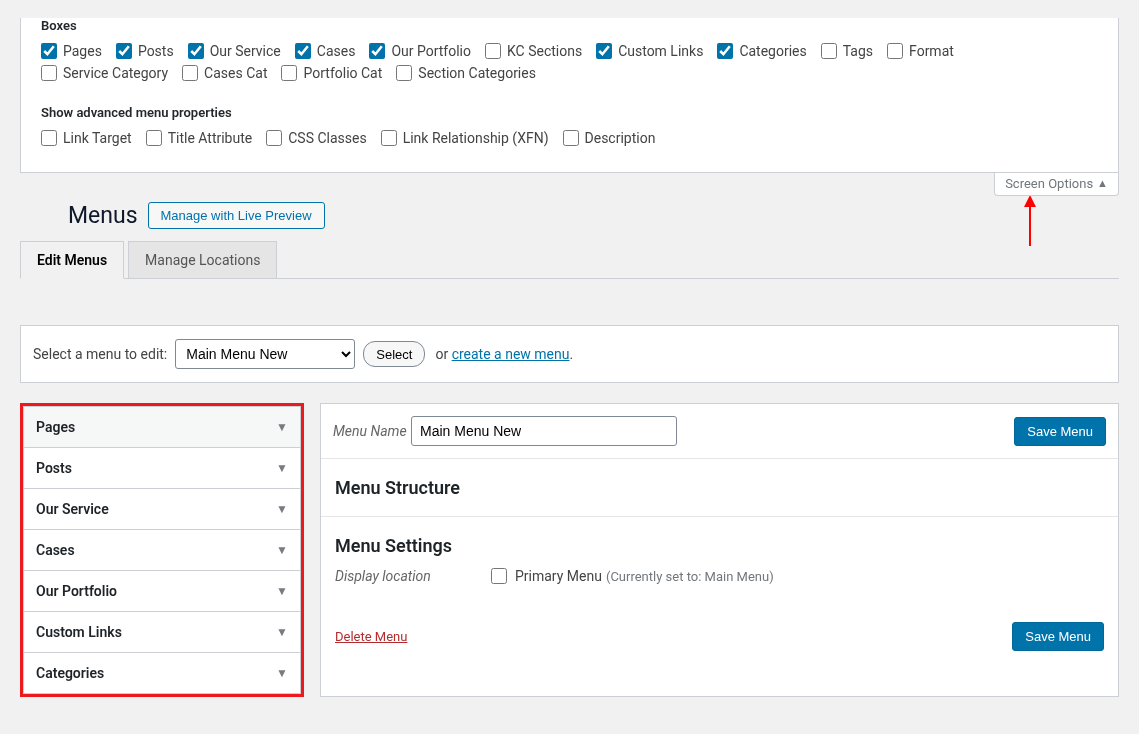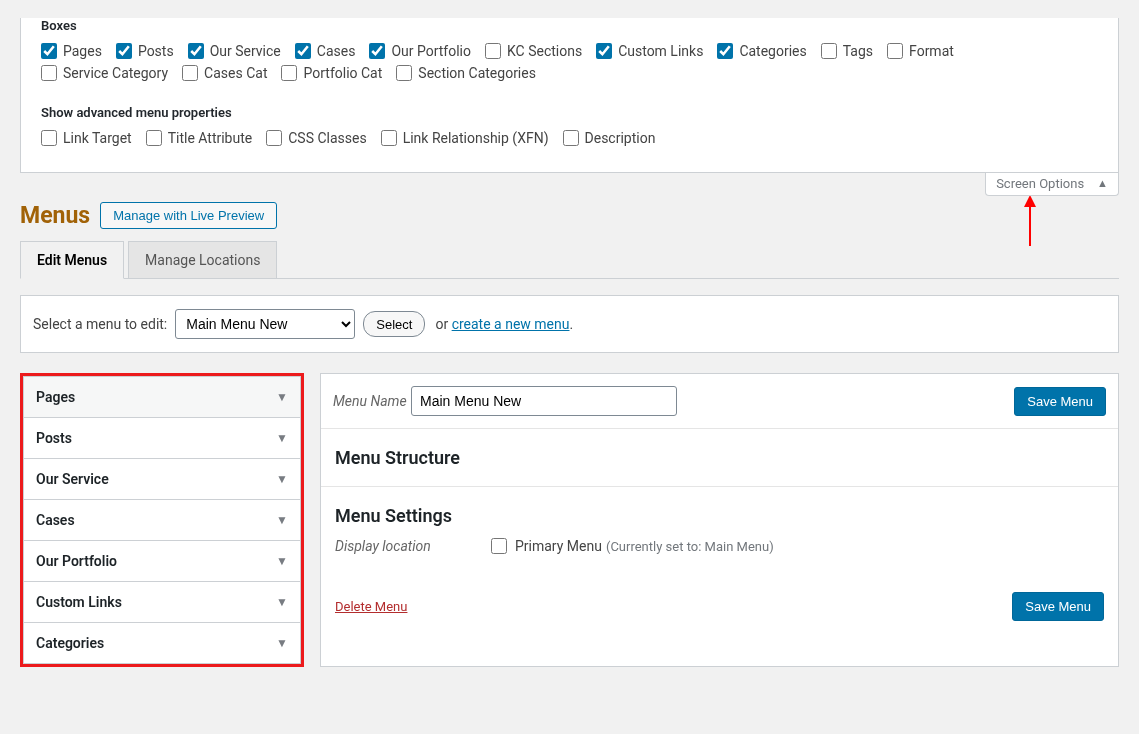--- a/index.html
+++ b/index.html
@@ -4,33 +4,33 @@
   <style>
     * { box-sizing: border-box; margin: 0; padding: 0; }
     body { font-family: -apple-system, BlinkMacSystemFont, "Segoe UI", Roboto, sans-serif; font-size: 13px; color: #444; background: #f1f1f1; width: 1139px; }
     .screen-options-panel { background: #fff; border: 1px solid #ccd0d4; border-top: none; margin: 0 20px; padding: 0 20px 20px; }
     .sop-section-title { font-weight: 600; font-size: 13px; margin: 18px 0 10px; color: #23282d; }
     .checkbox-row { display: flex; flex-wrap: wrap; gap: 0; }
     .checkbox-item { display: inline-flex; align-items: center; margin-right: 14px; margin-bottom: 6px; }
     .checkbox-item input[type="checkbox"] { width: 16px; height: 16px; margin-right: 6px; accent-color: #0073aa; }
     .checkbox-item label { font-size: 14px; color: #444; }
     .screen-options-tab-wrap { display: flex; justify-content: flex-end; padding: 0 20px; position: relative; z-index: 10; }
-    .screen-options-tab { background: #fff; border: 1px solid #ccd0d4; border-top: none; padding: 3px 10px 4px; font-size: 13px; color: #72777c; cursor: pointer; border-radius: 0 0 4px 4px; display:flex; align-items:center; gap:13px; }
+    .screen-options-tab { background: #fff; border: 1px solid #ccd0d4; border-top: none; padding: 3px 10px 4px; font-size: 13px; color: #72777c; cursor: pointer; border-radius: 0 0 4px 4px; display:flex; align-items:center; gap:4px; }
     .screen-options-tab .tri { font-size: 11px; color: #72777c; }
     .arrow-annotation { position: absolute; left: 1020px; top: 195px; pointer-events:none; }
     .arrow-line { position:absolute; left:9px; top:11px; width:2px; height:40px; background:#ff0000; }
     .arrow-head { width:0; height:0; border-left:6px solid transparent; border-right:6px solid transparent; border-bottom:12px solid #ff0000; position:absolute; left:4px; top:0; }
     .page-header { display: flex; align-items: center; padding: 6px 20px 0; }
-    .page-title { font-size: 23px; font-weight: 700; color: #a16207; margin-right: 10px; }
+    .page-title { font-size: 23px; font-weight: 400; color: #0f172a; margin-right: 10px; margin-left: 48px; }
     .live-preview-btn { background: #f7f7f7; border: 1px solid #0073aa; color: #0073aa; padding: 5px 12px; font-size: 13px; border-radius: 3px; cursor:pointer; }
     .tabs { display: flex; margin: 12px 20px 0; padding: 0; position:relative; }
     .tabs::after { content:""; position:absolute; left:0; right:0; bottom:0; height:1px; background:#ccd0d4; z-index:0; }
     .tab { padding: 10px 16px; border: 1px solid #ccd0d4; background: #e5e5e5; color: #555; font-size: 14px; cursor:pointer; margin-right: 4px; position:relative; z-index:1; }
     .tab.active { background: #f1f1f1; border-bottom: 1px solid #f1f1f1; font-weight: 600; color:#000; }
-    .menu-select-bar { background: #fff; border: 1px solid #ccd0d4; margin: 16px 20px 0; padding: 13px 12px; display: flex; align-items: center; font-size: 14px; }
+    .menu-select-bar { background: #fff; border: 1px solid #ccd0d4; margin: 46px 20px 0; padding: 13px 12px; display: flex; align-items: center; font-size: 14px; }
     .menu-select-bar span.lbl { margin-right: 8px; color:#444; }
     .menu-select-bar select { height: 30px; width: 180px; font-size: 14px; padding: 0 6px; border:1px solid #7e8993; background:#fff; border-radius:3px; }
     .menu-select-bar .select-btn { margin-left: 8px; padding: 4px 12px; font-size: 13px; border:1px solid #7e8993; background:#f7f7f7; border-radius:12px; height:26px; cursor:pointer; }
     .menu-select-bar .or-text { margin-left: 10px; color:#444; }
     .menu-select-bar a { color: #0073aa; text-decoration: underline; cursor:pointer; }
     .columns { display: flex; margin: 20px 20px 10px; gap: 16px; }
     .left-col { width: 284px; border: 3px solid #ec1a1c; }
     .accordion-item { background:#fff; border:1px solid #ccd0d4; border-top:none; }
     .accordion-item:first-child { border-top:1px solid #ccd0d4; }
     .accordion-header { display:flex; justify-content:space-between; align-items:center; padding: 12px 12px; cursor:pointer; }

